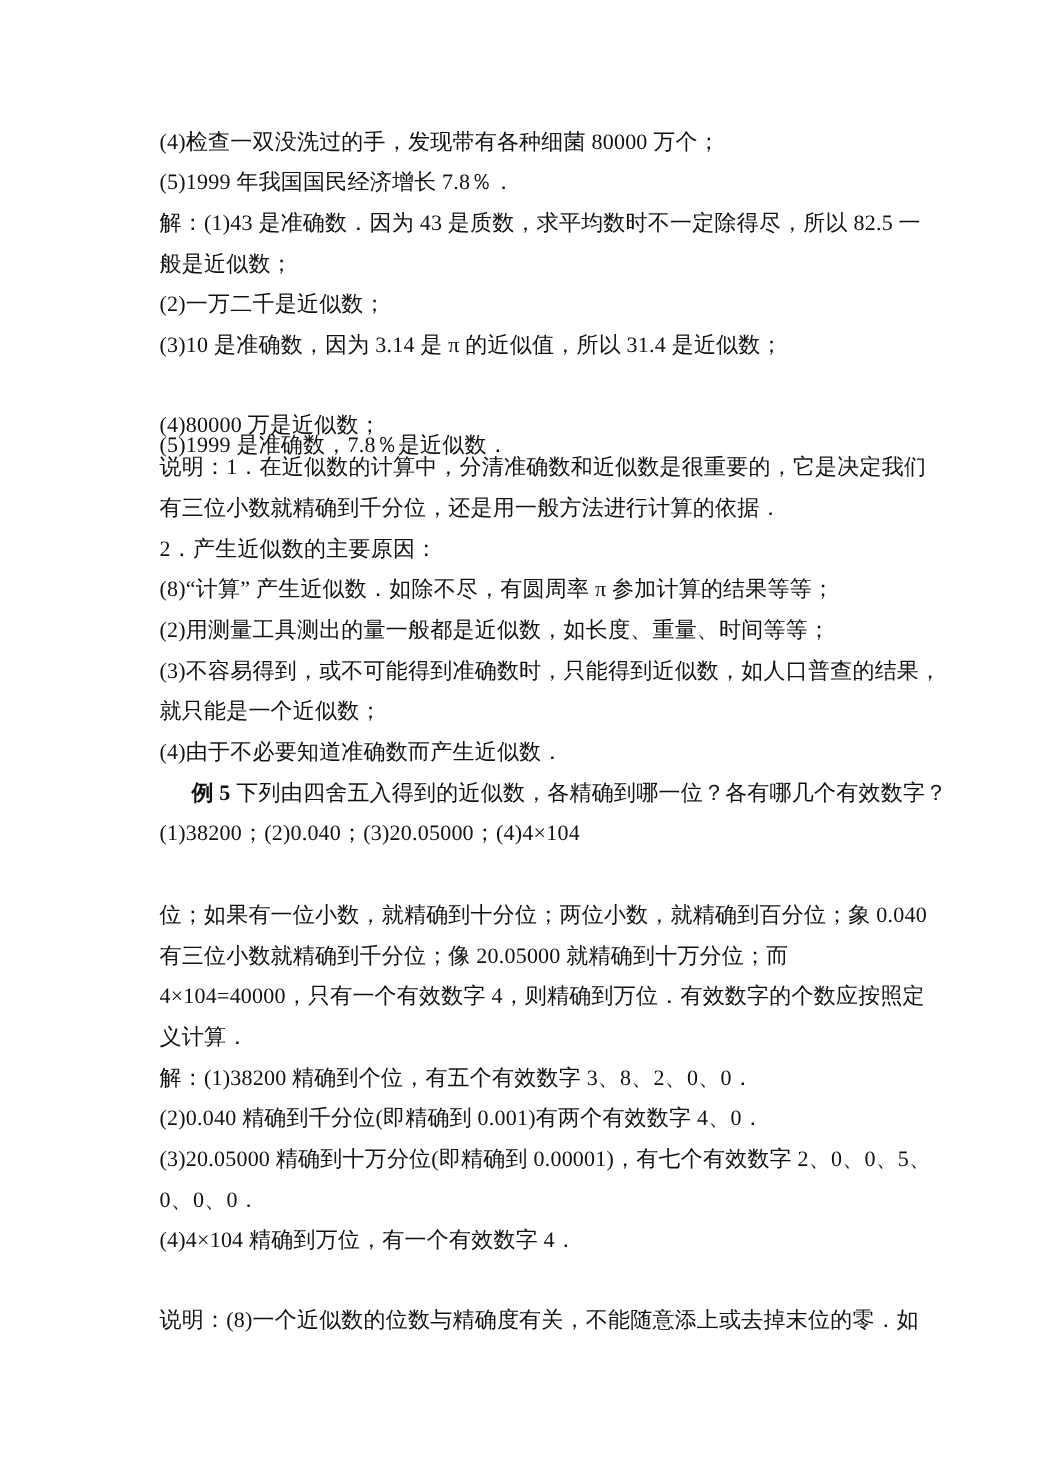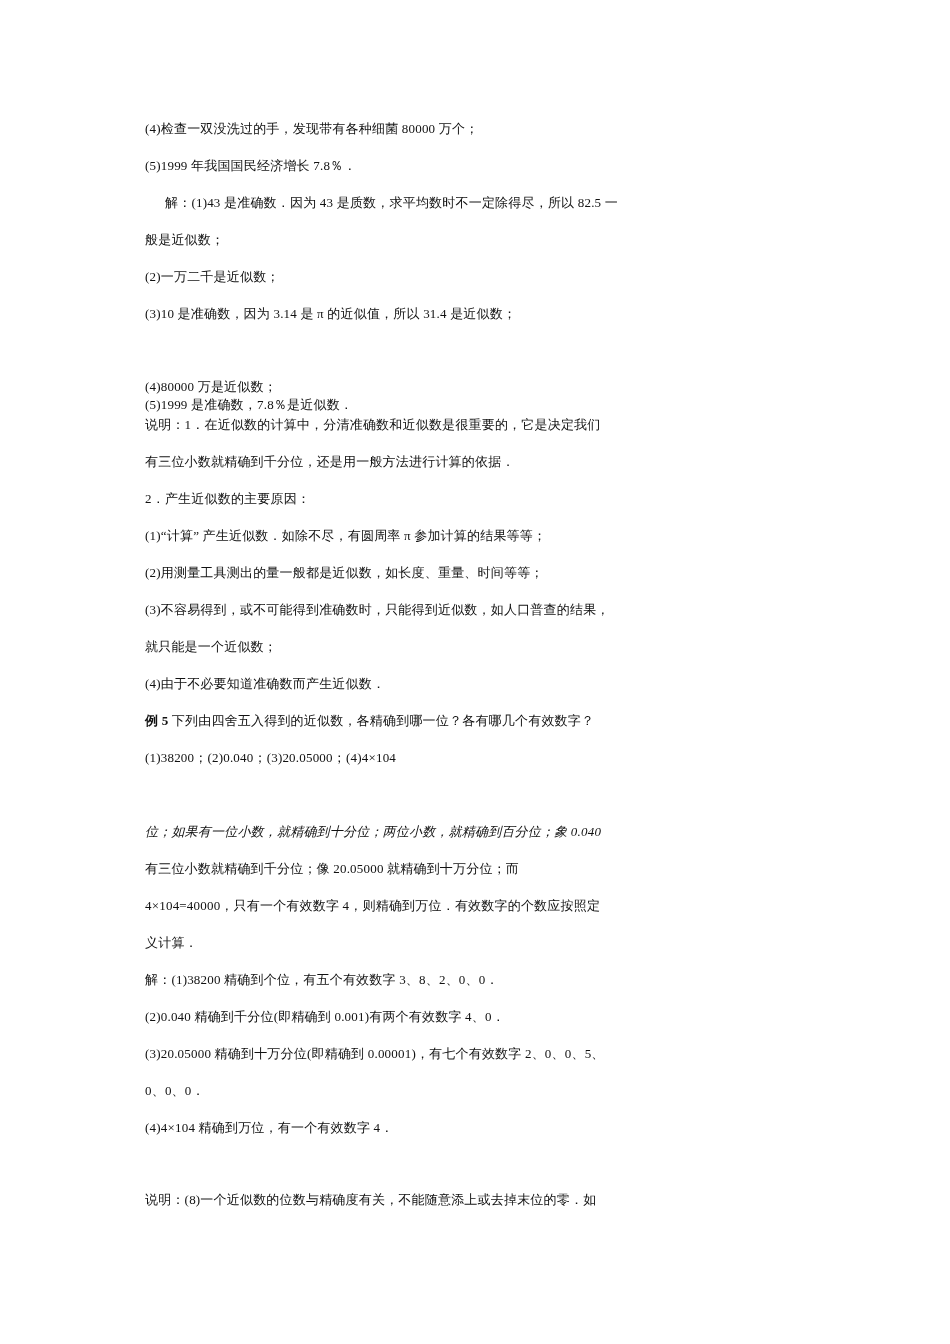--- a/index.html
+++ b/index.html
@@ -1,44 +1,44 @@
 <!DOCTYPE html>
 <html><head>
 <meta charset="utf-8">
 <style>
   html, body { margin: 0; padding: 0; background: #ffffff; }
   body { width: 950px; height: 1344px; position: relative; overflow: hidden;
          font-family: "Liberation Serif", "DejaVu Serif", serif; color: #111; }
   .page { position: absolute; left: 0; top: 0; width: 950px; height: 1344px; }
-  .line { position: absolute; left: 145px; font-size: 13px; line-height: 20px; white-space: nowrap; letter-spacing: 0.2px; }
+  .line { position: absolute; left: 145px; font-size: 20px; line-height: 20px; white-space: nowrap; letter-spacing: 0.2px; }
   .bold { font-weight: bold; }
 </style>
 </head>
 <body>
 
 <div class="page" id="page">
     <div class="line" style="top: 119px;"><span>(4)检查一双没洗过的手，发现带有各种细菌 80000 万个；</span></div>
     <div class="line" style="top: 156px;"><span>(5)1999 年我国国民经济增长 7.8％．</span></div>
-    <div class="line" style="top: 193px; margin-left: 20px;"><span>解：(1)43 是准确数．因为 43 是质数，求平均数时不一定除得尽，所以 82.5 一</span></div>
+    <div class="line" style="top: 193px;"><span>解：(1)43 是准确数．因为 43 是质数，求平均数时不一定除得尽，所以 82.5 一</span></div>
     <div class="line" style="top: 230px;"><span>般是近似数；</span></div>
     <div class="line" style="top: 267px;"><span>(2)一万二千是近似数；</span></div>
     <div class="line" style="top: 304px;"><span>(3)10 是准确数，因为 3.14 是 π 的近似值，所以 31.4 是近似数；</span></div>
     <div class="line" style="top: 341px; margin-top: 36px;"><span>(4)80000 万是近似数；</span></div>
     <div class="line" style="top: 395px;"><span>(5)1999 是准确数，7.8％是近似数．</span></div>
     <div class="line" style="top: 415px;"><span>说明：1．在近似数的计算中，分清准确数和近似数是很重要的，它是决定我们</span></div>
     <div class="line" style="top: 452px;"><span>有三位小数就精确到千分位，还是用一般方法进行计算的依据．</span></div>
     <div class="line" style="top: 489px;"><span>2．产生近似数的主要原因：</span></div>
-    <div class="line" style="top: 526px;"><span>(1)“计算” 产生近似数．如除不尽，有圆周率 π 参加计算的结果等等；</span></div>
+    <div class="line" style="top: 526px;"><span>(8)“计算” 产生近似数．如除不尽，有圆周率 π 参加计算的结果等等；</span></div>
     <div class="line" style="top: 563px;"><span>(2)用测量工具测出的量一般都是近似数，如长度、重量、时间等等；</span></div>
     <div class="line" style="top: 600px;"><span>(3)不容易得到，或不可能得到准确数时，只能得到近似数，如人口普查的结果，</span></div>
     <div class="line" style="top: 637px;"><span>就只能是一个近似数；</span></div>
     <div class="line" style="top: 674px;"><span>(4)由于不必要知道准确数而产生近似数．</span></div>
-    <div class="line" style="top: 711px;"><span class="bold">例 5</span><span> 下列由四舍五入得到的近似数，各精确到哪一位？各有哪几个有效数字？</span></div>
+    <div class="line" style="top: 711px; margin-left: 29px;"><span class="bold">例 5</span><span> 下列由四舍五入得到的近似数，各精确到哪一位？各有哪几个有效数字？</span></div>
     <div class="line" style="top: 748px;"><span>(1)38200；(2)0.040；(3)20.05000；(4)4×104</span></div>
-    <div class="line" style="top: 822px; font-style: italic;"><span>位；如果有一位小数，就精确到十分位；两位小数，就精确到百分位；象 0.040</span></div>
+    <div class="line" style="top: 822px;"><span>位；如果有一位小数，就精确到十分位；两位小数，就精确到百分位；象 0.040</span></div>
     <div class="line" style="top: 859px;"><span>有三位小数就精确到千分位；像 20.05000 就精确到十万分位；而</span></div>
     <div class="line" style="top: 896px;"><span>4×104=40000，只有一个有效数字 4，则精确到万位．有效数字的个数应按照定</span></div>
     <div class="line" style="top: 933px;"><span>义计算．</span></div>
     <div class="line" style="top: 970px;"><span>解：(1)38200 精确到个位，有五个有效数字 3、8、2、0、0．</span></div>
     <div class="line" style="top: 1007px;"><span>(2)0.040 精确到千分位(即精确到 0.001)有两个有效数字 4、0．</span></div>
     <div class="line" style="top: 1044px;"><span>(3)20.05000 精确到十万分位(即精确到 0.00001)，有七个有效数字 2、0、0、5、</span></div>
     <div class="line" style="top: 1081px;"><span>0、0、0．</span></div>
     <div class="line" style="top: 1118px;"><span>(4)4×104 精确到万位，有一个有效数字 4．</span></div>
     <div class="line" style="top: 1190px;"><span>说明：(8)一个近似数的位数与精确度有关，不能随意添上或去掉末位的零．如</span></div>
   </div>

